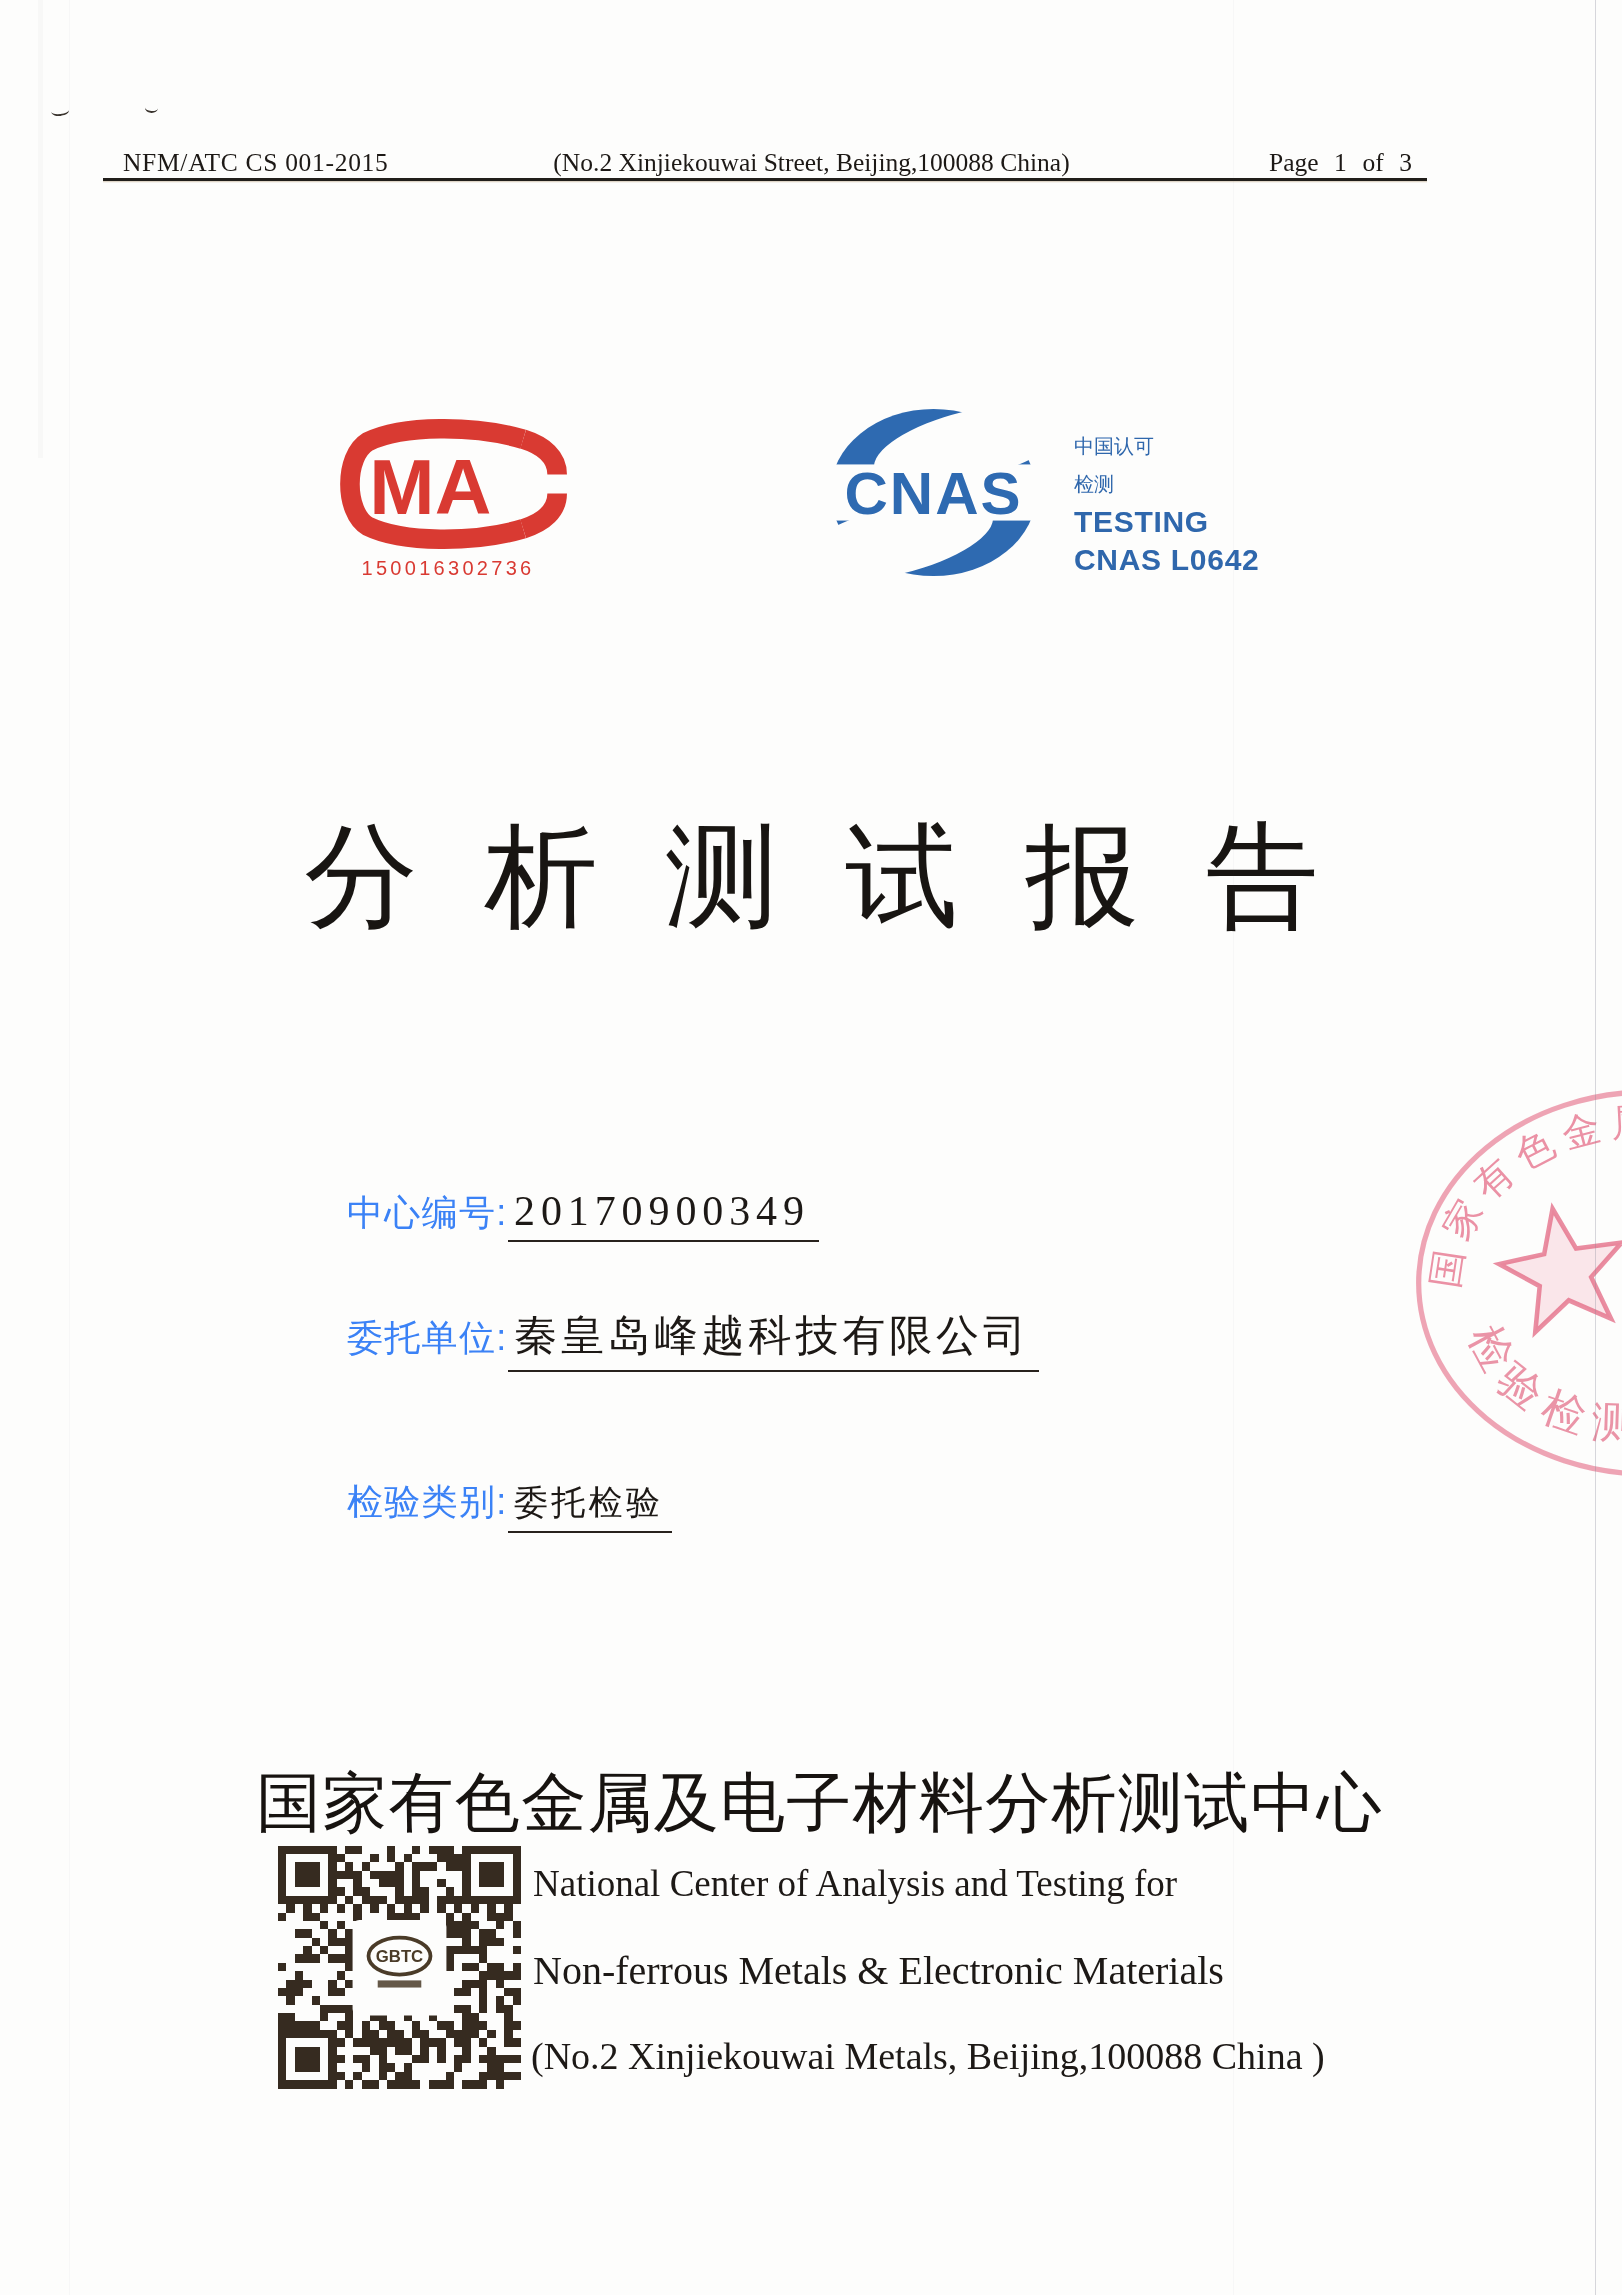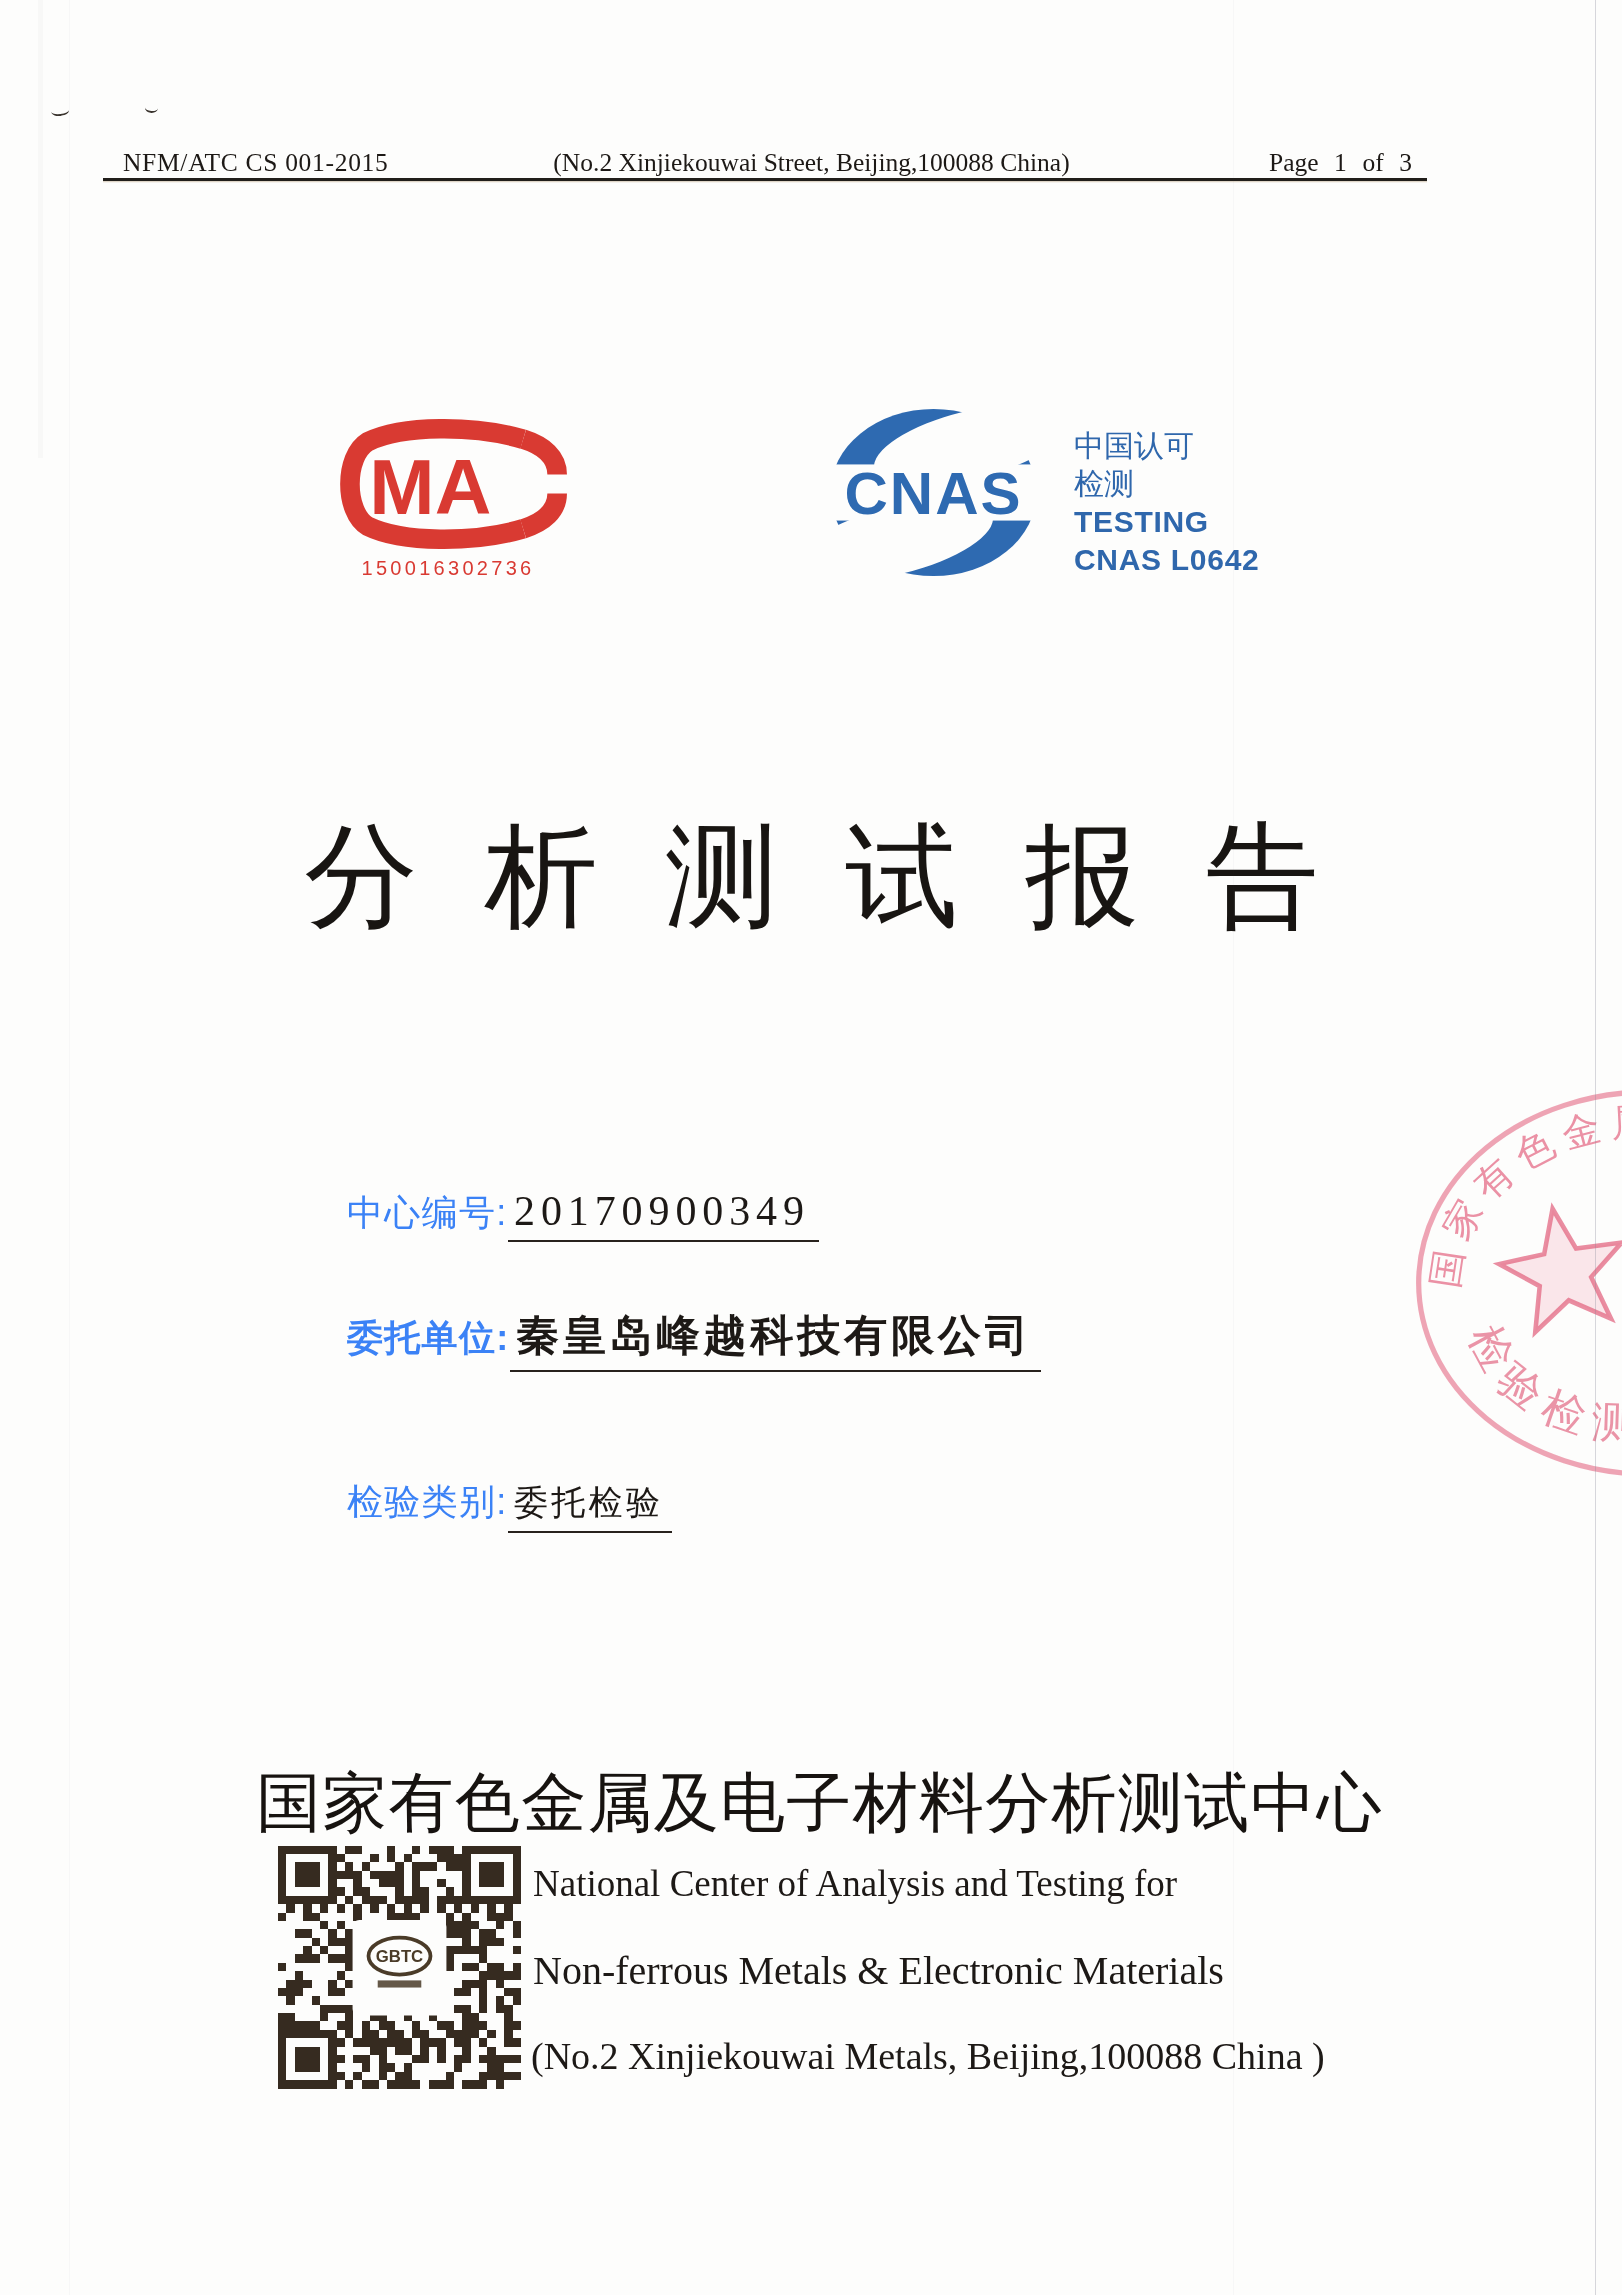--- a/index.html
+++ b/index.html
@@ -15,28 +15,28 @@
   
   .hdr-left{top:148px;left:123px;font-size:25.5px;letter-spacing:0.7px;}
   .hdr-center{top:148px;left:0;width:1623px;text-align:center;font-size:25.5px;}
   .hdr-right{top:148px;right:211px;font-size:25.5px;word-spacing:9.2px;}
   .hdr-rule{top:178px;left:103px;width:1324px;height:3.3px;background:#211e1a;box-shadow:0 1.3px 0 rgba(130,95,40,.25);}
   
   .cma-wrap{top:417px;left:327px;width:242px;text-align:center;}
   .cma-num{margin-top:3.9px;font-family:"Liberation Sans",sans-serif;font-size:20px;font-weight:500;letter-spacing:3.3px;color:#d93a32;}
   .cnas-logo{top:407px;left:828px;}
   .cnas-text{top:427px;left:1074px;color:#2f67ac;font-family:"Liberation Sans",sans-serif;}
-  .cnas-text .cn{font-size:30px;line-height:38px;font-weight:400;}
+  .cnas-text .cn{font-size:20px;line-height:38px;font-weight:400;}
   .cnas-text .en{font-size:30px;line-height:38px;font-weight:700;letter-spacing:0.7px;}
   
   .title{top:814px;left:0;width:1623px;text-align:center;font-size:113px;line-height:1.12;
          color:#181512;word-spacing:39px;font-weight:400;}
   
   .field{left:347px;display:flex;align-items:baseline;}
-  .f1{top:1139px;} .f2{top:1307px;font-weight:bold;} .f3{top:1478px;}
+  .f1{top:1139px;} .f2{top:1307px;} .f3{top:1478px;}
   .f-label{font-family:"Liberation Sans",sans-serif;font-size:36px;letter-spacing:1.3px;color:#3b82f6;}
   .f-value{border-bottom:2.6px solid #28221d;padding:0 9.2px 5.2px 6.5px;color:#1d1916;}
   .f1 .f-value{font-size:42px;letter-spacing:5.9px;margin-top:48px;}
   .f2 .f-value{font-size:43px;letter-spacing:3.9px;}
   .f3 .f-value{font-size:34px;letter-spacing:3.3px;}
   
   .stamp{top:982px;left:1348px;width:589px;height:589px;opacity:.9;}
   
   .org-cn{top:1759px;left:0;width:1623px;text-align:center;font-size:65px;letter-spacing:1.3px;color:#171310;padding-left:8px;}
   .qr{top:1844px;left:278px;}

